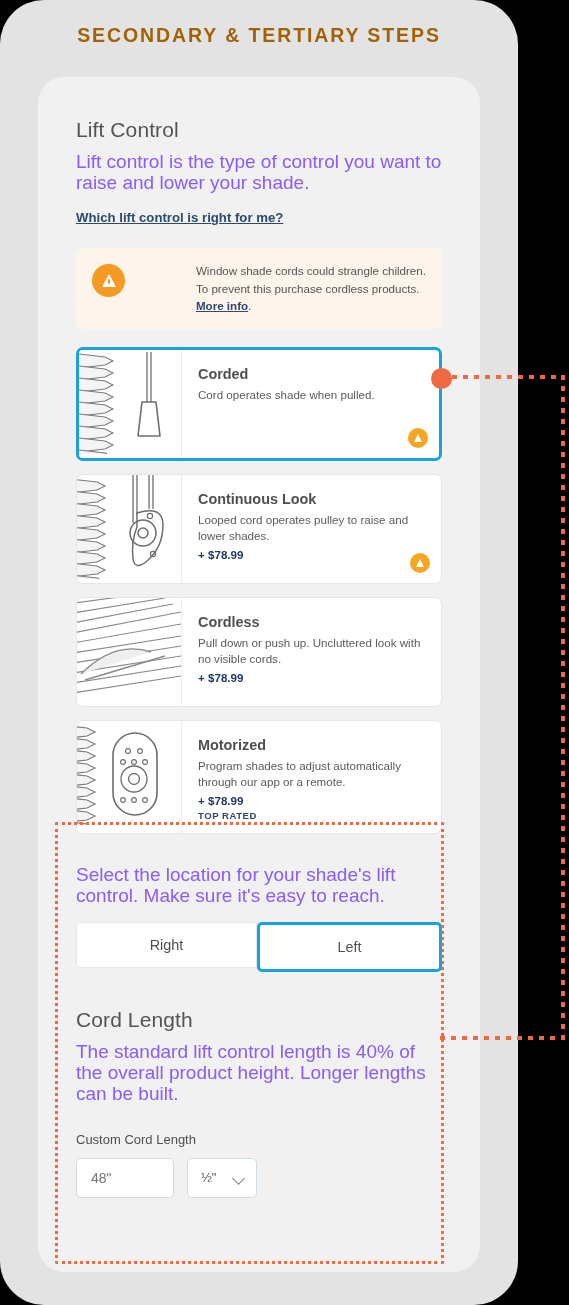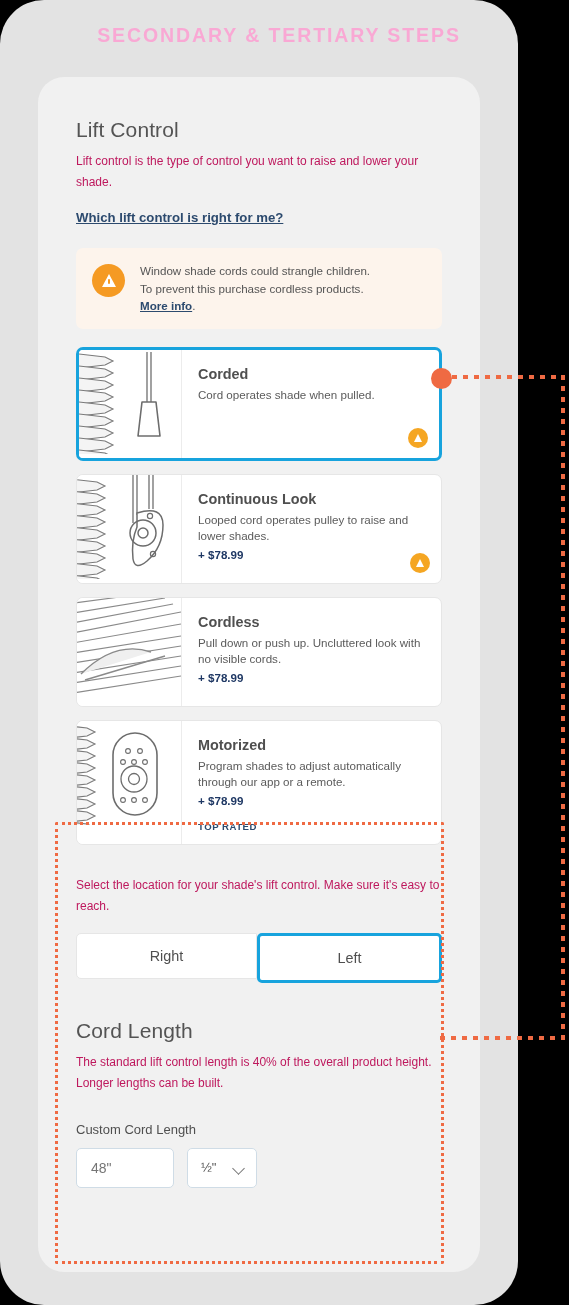--- a/index.html
+++ b/index.html
@@ -10,47 +10,46 @@
     overflow:hidden;position:relative;
   }
   .phone-frame{
     position:absolute;left:0;top:0;width:518px;height:1305px;
     background:#e3e3e3;border-radius:44px;
   }
   .screen-title{
     position:absolute;left:0;top:24px;width:518px;
     text-align:center;
     font-size:19.5px;font-weight:bold;letter-spacing:1.9px;
-    color:#f9a8d4;
-    padding-left:20px;
+    color:#a16207;
   }
   .inner-panel{
     position:absolute;left:38px;top:77px;width:442px;height:1195px;
     background:#f1f1f1;border-radius:26px;overflow:hidden;
   }
   .content{position:absolute;left:0;top:0;width:442px;}
 
   
   .sec-title{
     font-size:21px;color:#545454;font-weight:normal;
     margin:0;letter-spacing:.1px;
   }
   .sec-desc{
-    font-size:12px;color:#be185d;line-height:21px;margin:9px 0 0 0;
+    font-size:19px;color:#8b5cf6;line-height:21px;margin:9px 0 0 0;
   }
   .help-link{
     display:inline-block;margin-top:17px;
     font-size:13.2px;color:#2c4a6e;font-weight:bold;
     text-decoration:underline;cursor:pointer;
   }
 
   
   .warn-banner{
     margin-top:22px;background:#fdf4ec;border-radius:7px;
-    padding:14px 16px;display:flex;align-items:flex-start;gap:15px;
+    padding:14px 16px;display:flex;align-items:flex-start;gap:15px;justify-content:space-between;
   }
   .warn-circle{
     width:33px;height:33px;border-radius:50%;background:#f59a23;
     flex:0 0 33px;display:flex;align-items:center;justify-content:center;
     margin-top:2px;
   }
   .warn-tri{
     width:0;height:0;border-left:7px solid transparent;
     border-right:7px solid transparent;border-bottom:13px solid #fff;
     position:relative;
@@ -76,21 +75,21 @@
     width:104px;flex:0 0 104px;position:relative;overflow:hidden;
     border-right:1px solid #ececec;background:#fff;
   }
   .card.selected .card-thumb{width:102px;flex:0 0 102px;}
   .card-body{flex:1;padding:16px 14px 12px 16px;position:relative;}
   .card-title{font-size:14.4px;color:#4f4f4f;font-weight:bold;margin:0;}
   .card-desc{font-size:11.6px;color:#5b5b5b;line-height:16.5px;margin:5px 0 0 0;}
   .card-price{font-size:11.6px;color:#1f3864;font-weight:bold;margin:3px 0 0 0;}
   .card-badge-text{
     font-size:9.6px;color:#2c4a6e;font-weight:bold;letter-spacing:.5px;
-    margin:14px 0 0 0;
+    margin:3px 0 0 0;
   }
   .card-warn{
     position:absolute;right:11px;bottom:10px;width:20px;height:20px;
     border-radius:50%;background:#f5a623;display:flex;
     align-items:center;justify-content:center;
   }
   .card-warn i{
     width:0;height:0;border-left:4.5px solid transparent;
     border-right:4.5px solid transparent;border-bottom:8px solid #fff;
     display:block;

